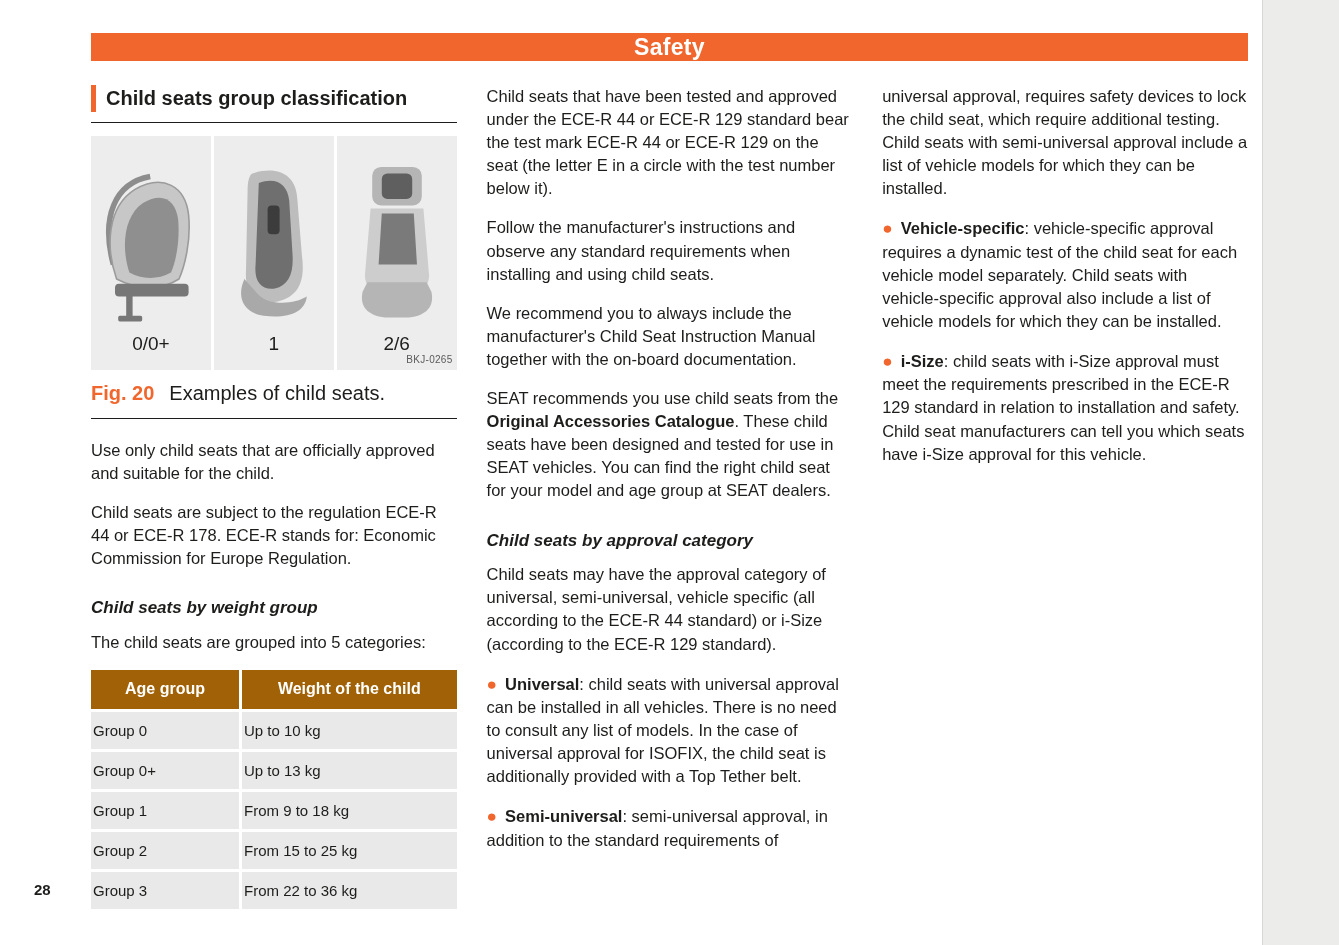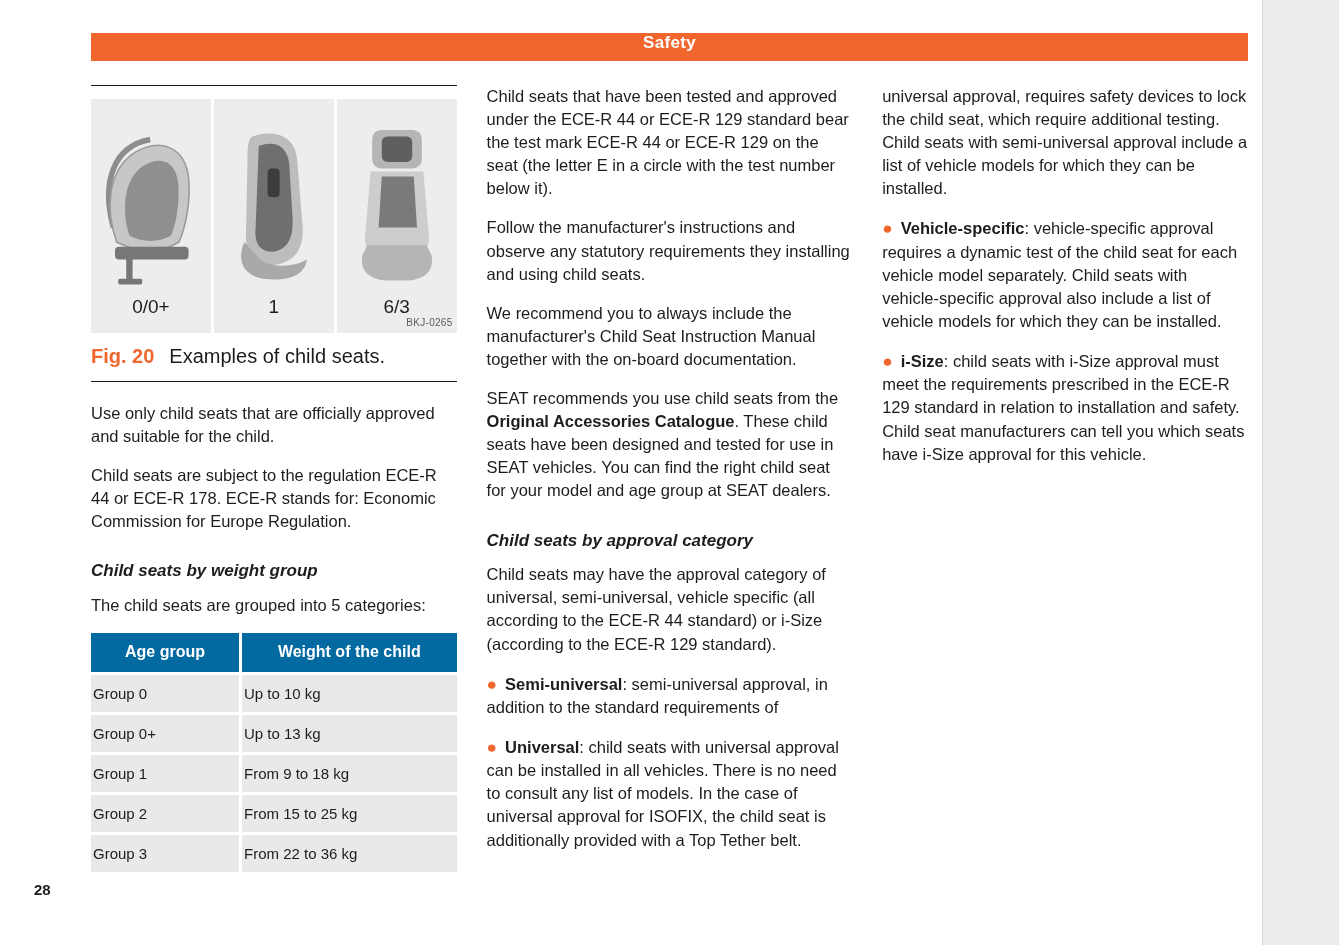--- a/index.html
+++ b/index.html
@@ -11,22 +11,22 @@
     color: #1d1d1b;
     overflow: hidden;
   }
   .right-edge {
     position: absolute; top: 0; right: 0; width: 77px; height: 945px;
     background: #ececeb; border-left: 1px solid #d8d8d8;
   }
   .header-bar {
     position: absolute; left: 91px; top: 33px; width: 1157px; height: 28px;
     background: #f0662d; color: #fff;
-    display: flex; align-items: flex-start; justify-content: center;
-    font-weight: bold; font-size: 17px; letter-spacing: 0.3px;
+    display: flex; align-items: flex-end; justify-content: center;
+    font-weight: bold; font-size: 23px; letter-spacing: 0.3px;
   }
   .columns {
     position: absolute; left: 91px; top: 85px; width: 1157px;
     display: flex; gap: 30px;
   }
   .col { width: 365.6px; flex: 0 0 auto; font-size: 16.5px; line-height: 1.4; }
   .col p { margin: 0 0 16px 0; }
 
   
   .section-title {
@@ -55,21 +55,21 @@
     font-size: 20px; margin-bottom: 20px;
   }
   .fig-label { color: #f0662d; font-weight: bold; margin-right: 15px; }
   .subheading { font-size: 17px; font-weight: bold; margin: 26px 0 11px 0; font-style: italic; }
 
   .wtable {
     display: grid; grid-template-columns: 148px 1fr; gap: 3px;
     margin-top: 10px; font-size: 15px;
   }
   .wtable .th {
-    background: #0369a1; color: #ffffff; font-weight: bold; font-size: 16px;
+    background: #a16207; color: #ffffff; font-weight: bold; font-size: 16px;
     text-align: center; padding: 8px 2px;
   }
   .wtable .td {
     background: #e9e9e9; padding: 8px 2px;
   }
 
   
   .bullet { margin: 0 0 16px 0; }
   .dot { color: #f0662d; margin-right: 8px; font-size: 1.05em; }
 
@@ -81,20 +81,21 @@
 </head>
 <body>
 
 <div class="header-bar">
   <span>Safety</span>
 </div>
 
 <div class="columns">
 
   <div class="col">
+    <h1 class="section-title">Child seats group classification</h1>
     <div class="rule"></div>
 
     <figure class="figure">
       <div class="panels">
 
         <div class="panel">
           <svg width="104" height="190" viewBox="0 0 130 210">
             <path d="M18 132 C2 72 20 30 64 22" fill="none" stroke="#8d8d8d" stroke-width="7"></path>
             <path d="M22 150 C8 110 10 60 45 38 C80 18 108 34 112 70 C115 100 108 132 100 150 C75 166 45 162 22 150 Z" fill="#c7c7c7" stroke="#9b9b9b" stroke-width="2"></path>
             <path d="M38 142 C28 112 30 72 55 55 C80 40 96 52 99 76 C101 100 97 126 90 142 C72 152 52 150 38 142 Z" fill="#8f8f8f"></path>
@@ -116,21 +117,21 @@
         </div>
 
         <div class="panel">
           <svg width="104" height="190" viewBox="0 0 130 210">
             <rect x="34" y="10" width="62" height="48" rx="11" fill="#b5b5b5"></rect>
             <rect x="46" y="18" width="38" height="32" rx="7" fill="#5f5f5f"></rect>
             <path d="M32 62 h66 l7 82 c1 14 -8 22 -22 22 h-36 c-14 0 -23 -8 -22 -22 Z" fill="#cdcdcd"></path>
             <path d="M46 68 h40 l4 64 h-48 Z" fill="#7a7a7a"></path>
             <path d="M22 166 c-4 18 6 30 28 32 h30 c22 -2 32 -14 28 -32 l-6 -12 h-74 Z" fill="#b5b5b5"></path>
           </svg>
-          <span class="panel-label">6/3</span>
+          <span class="panel-label">2/6</span>
         </div>
 
         <span class="fig-code">BKJ-0265</span>
       </div>
       <figcaption>
         <b class="fig-label">Fig. 20</b><span>Examples of child seats.</span>
       </figcaption>
     </figure>
 
     <p>Use only child seats that are officially approved and suitable for the child.</p>
@@ -150,29 +151,29 @@
       <div class="td">From 9 to 18 kg</div>
       <div class="td">Group 2</div>
       <div class="td">From 15 to 25 kg</div>
       <div class="td">Group 3</div>
       <div class="td">From 22 to 36 kg</div>
     </div>
   </div>
 
   <div class="col">
     <p>Child seats that have been tested and approved under the ECE-R 44 or ECE-R 129 standard bear the test mark ECE-R 44 or ECE-R 129 on the seat (the letter E in a circle with the test number below it).</p>
-    <p>Follow the manufacturer's instructions and observe any statutory requirements they installing and using child seats.</p>
+    <p>Follow the manufacturer's instructions and observe any standard requirements when installing and using child seats.</p>
     <p>We recommend you to always include the manufacturer's Child Seat Instruction Manual together with the on-board documentation.</p>
     <p><span>SEAT recommends you use child seats from the </span><b>Original Accessories Catalogue</b><span>. These child seats have been designed and tested for use in SEAT vehicles. You can find the right child seat for your model and age group at SEAT dealers.</span></p>
 
     <h2 class="subheading">Child seats by approval category</h2>
     <p>Child seats may have the approval category of universal, semi-universal, vehicle specific (all according to the ECE-R 44 standard) or i-Size (according to the ECE-R 129 standard).</p>
 
+    <p class="bullet"><span class="dot">●</span><b>Universal</b><span>: child seats with universal approval can be installed in all vehicles. There is no need to consult any list of models. In the case of universal approval for ISOFIX, the child seat is additionally provided with a Top Tether belt.</span></p>
     <p class="bullet"><span class="dot">●</span><b>Semi-universal</b><span>: semi-universal approval, in addition to the standard requirements of</span></p>
-    <p class="bullet"><span class="dot">●</span><b>Universal</b><span>: child seats with universal approval can be installed in all vehicles. There is no need to consult any list of models. In the case of universal approval for ISOFIX, the child seat is additionally provided with a Top Tether belt.</span></p>
   </div>
 
   <div class="col">
     <p>universal approval, requires safety devices to lock the child seat, which require additional testing. Child seats with semi-universal approval include a list of vehicle models for which they can be installed.</p>
 
     <p class="bullet"><span class="dot">●</span><b>Vehicle-specific</b><span>: vehicle-specific approval requires a dynamic test of the child seat for each vehicle model separately. Child seats with vehicle-specific approval also include a list of vehicle models for which they can be installed.</span></p>
     <p class="bullet"><span class="dot">●</span><b>i-Size</b><span>: child seats with i-Size approval must meet the requirements prescribed in the ECE-R 129 standard in relation to installation and safety. Child seat manufacturers can tell you which seats have i-Size approval for this vehicle.</span></p>
   </div>
 
 </div>

